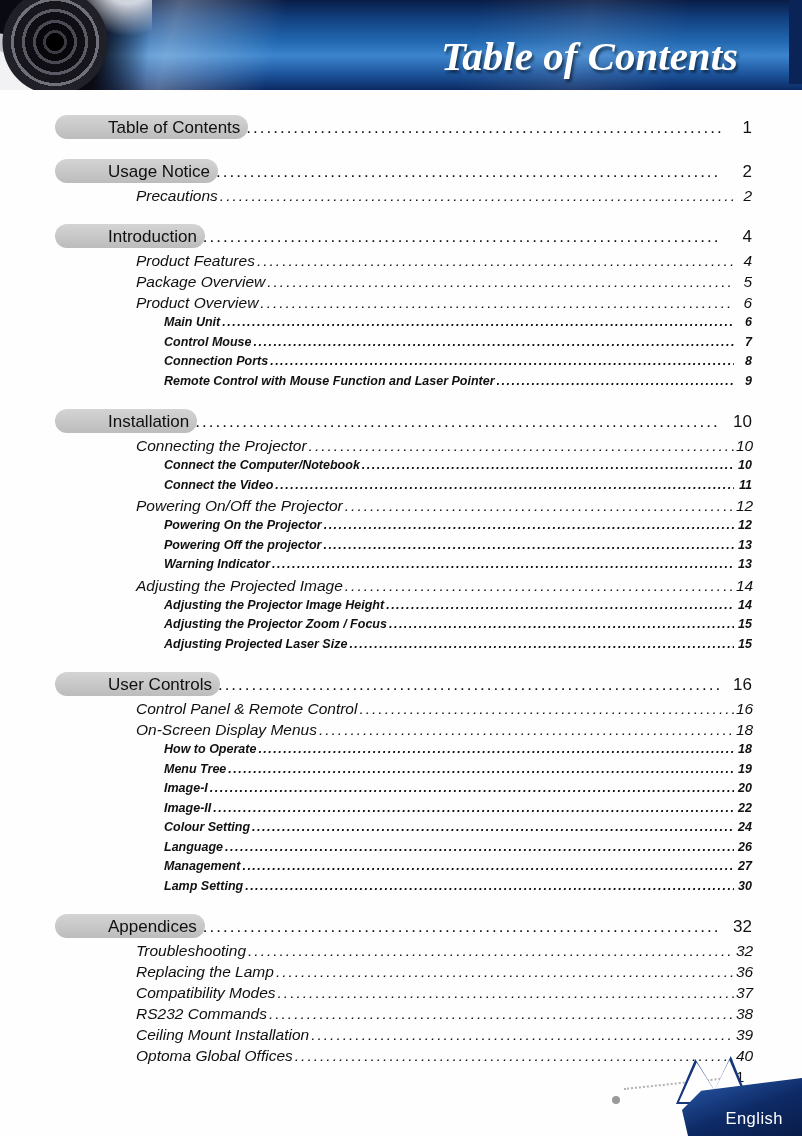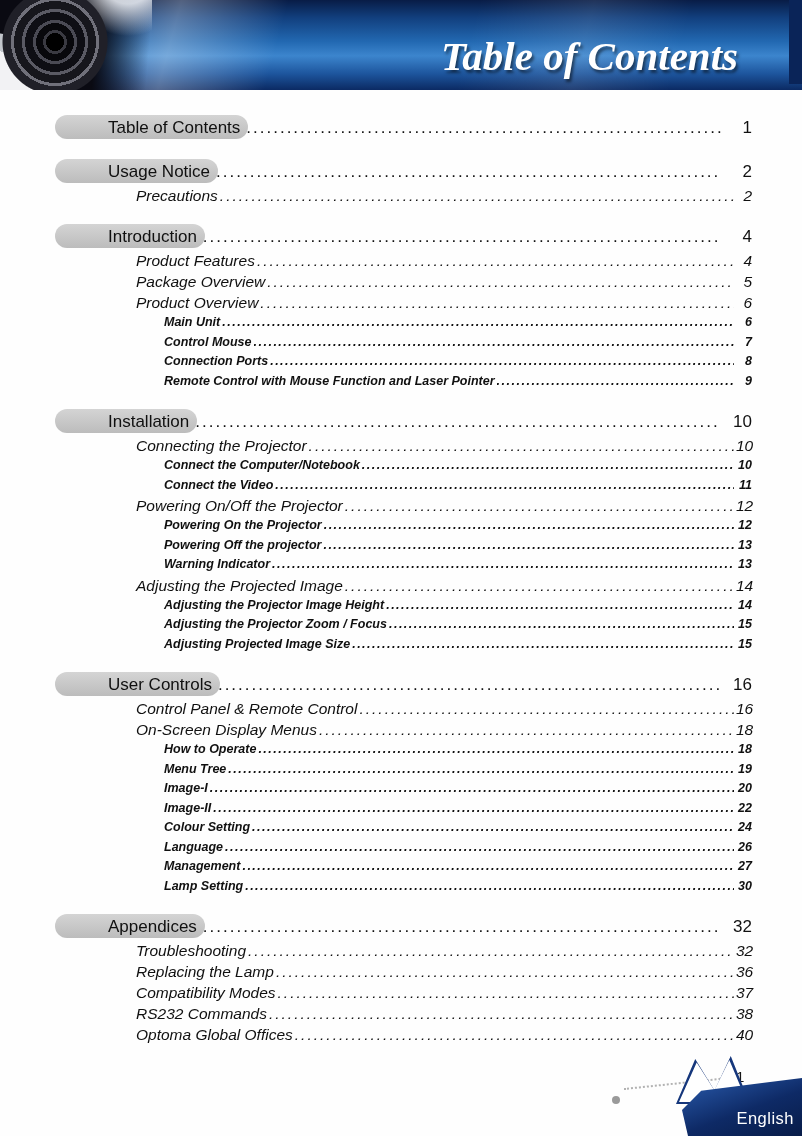--- a/index.html
+++ b/index.html
@@ -80,21 +80,21 @@
   .fold-front {
     right:55px; bottom:34px; width:68px; height:42px; background:#ffffff;
     clip-path:polygon(0 100%, 26% 6%, 52% 72%, 74% 0, 100% 100%);
   }
   .tab-body {
     position:absolute; right:0; bottom:0; width:120px; height:58px;
     background:linear-gradient(160deg,#2a5cae 0%, #0e2a66 55%, #081c48 100%);
     clip-path:polygon(0 55%, 16% 22%, 100% 0, 100% 100%, 5% 100%);
   }
   .tab-label {
-    position:absolute; right:8px; bottom:8px;
+    position:absolute; right:19px; bottom:8px;
     color:#ffffff; font-size:16.5px; letter-spacing:.5px;
   }
 </style>
 </head>
 <body>
 
 <div class="page">
 
   <div class="header">
     <div class="header-sheen"></div>
@@ -208,21 +208,21 @@
         <span class="toc-title">Adjusting the Projector Image Height</span>
         <span class="dots"></span>
         <span class="toc-page">14</span>
       </div>
       <div class="toc-row lvl3">
         <span class="toc-title">Adjusting the Projector Zoom / Focus</span>
         <span class="dots"></span>
         <span class="toc-page">15</span>
       </div>
       <div class="toc-row lvl3">
-        <span class="toc-title">Adjusting Projected Image Size</span>
+        <span class="toc-title">Adjusting Projected Laser Size</span>
         <span class="dots"></span>
         <span class="toc-page">15</span>
       </div>
       <div class="toc-row lvl1">
         <span class="toc-title">User Controls</span>
         <span class="dots"></span>
         <span class="toc-page">16</span>
       </div>
       <div class="toc-row lvl2">
         <span class="toc-title">Control Panel &amp; Remote Control</span>
@@ -291,20 +291,25 @@
       </div>
       <div class="toc-row lvl2">
         <span class="toc-title">Compatibility Modes</span>
         <span class="dots"></span>
         <span class="toc-page">37</span>
       </div>
       <div class="toc-row lvl2">
         <span class="toc-title">RS232 Commands</span>
         <span class="dots"></span>
         <span class="toc-page">38</span>
+      </div>
+      <div class="toc-row lvl2">
+        <span class="toc-title">Ceiling Mount Installation</span>
+        <span class="dots"></span>
+        <span class="toc-page">39</span>
       </div>
       <div class="toc-row lvl2">
         <span class="toc-title">Optoma Global Offices</span>
         <span class="dots"></span>
         <span class="toc-page">40</span>
       </div>
     </nav>
 
   <div class="footer-dot"></div>
   <div class="footer-leader"></div>

